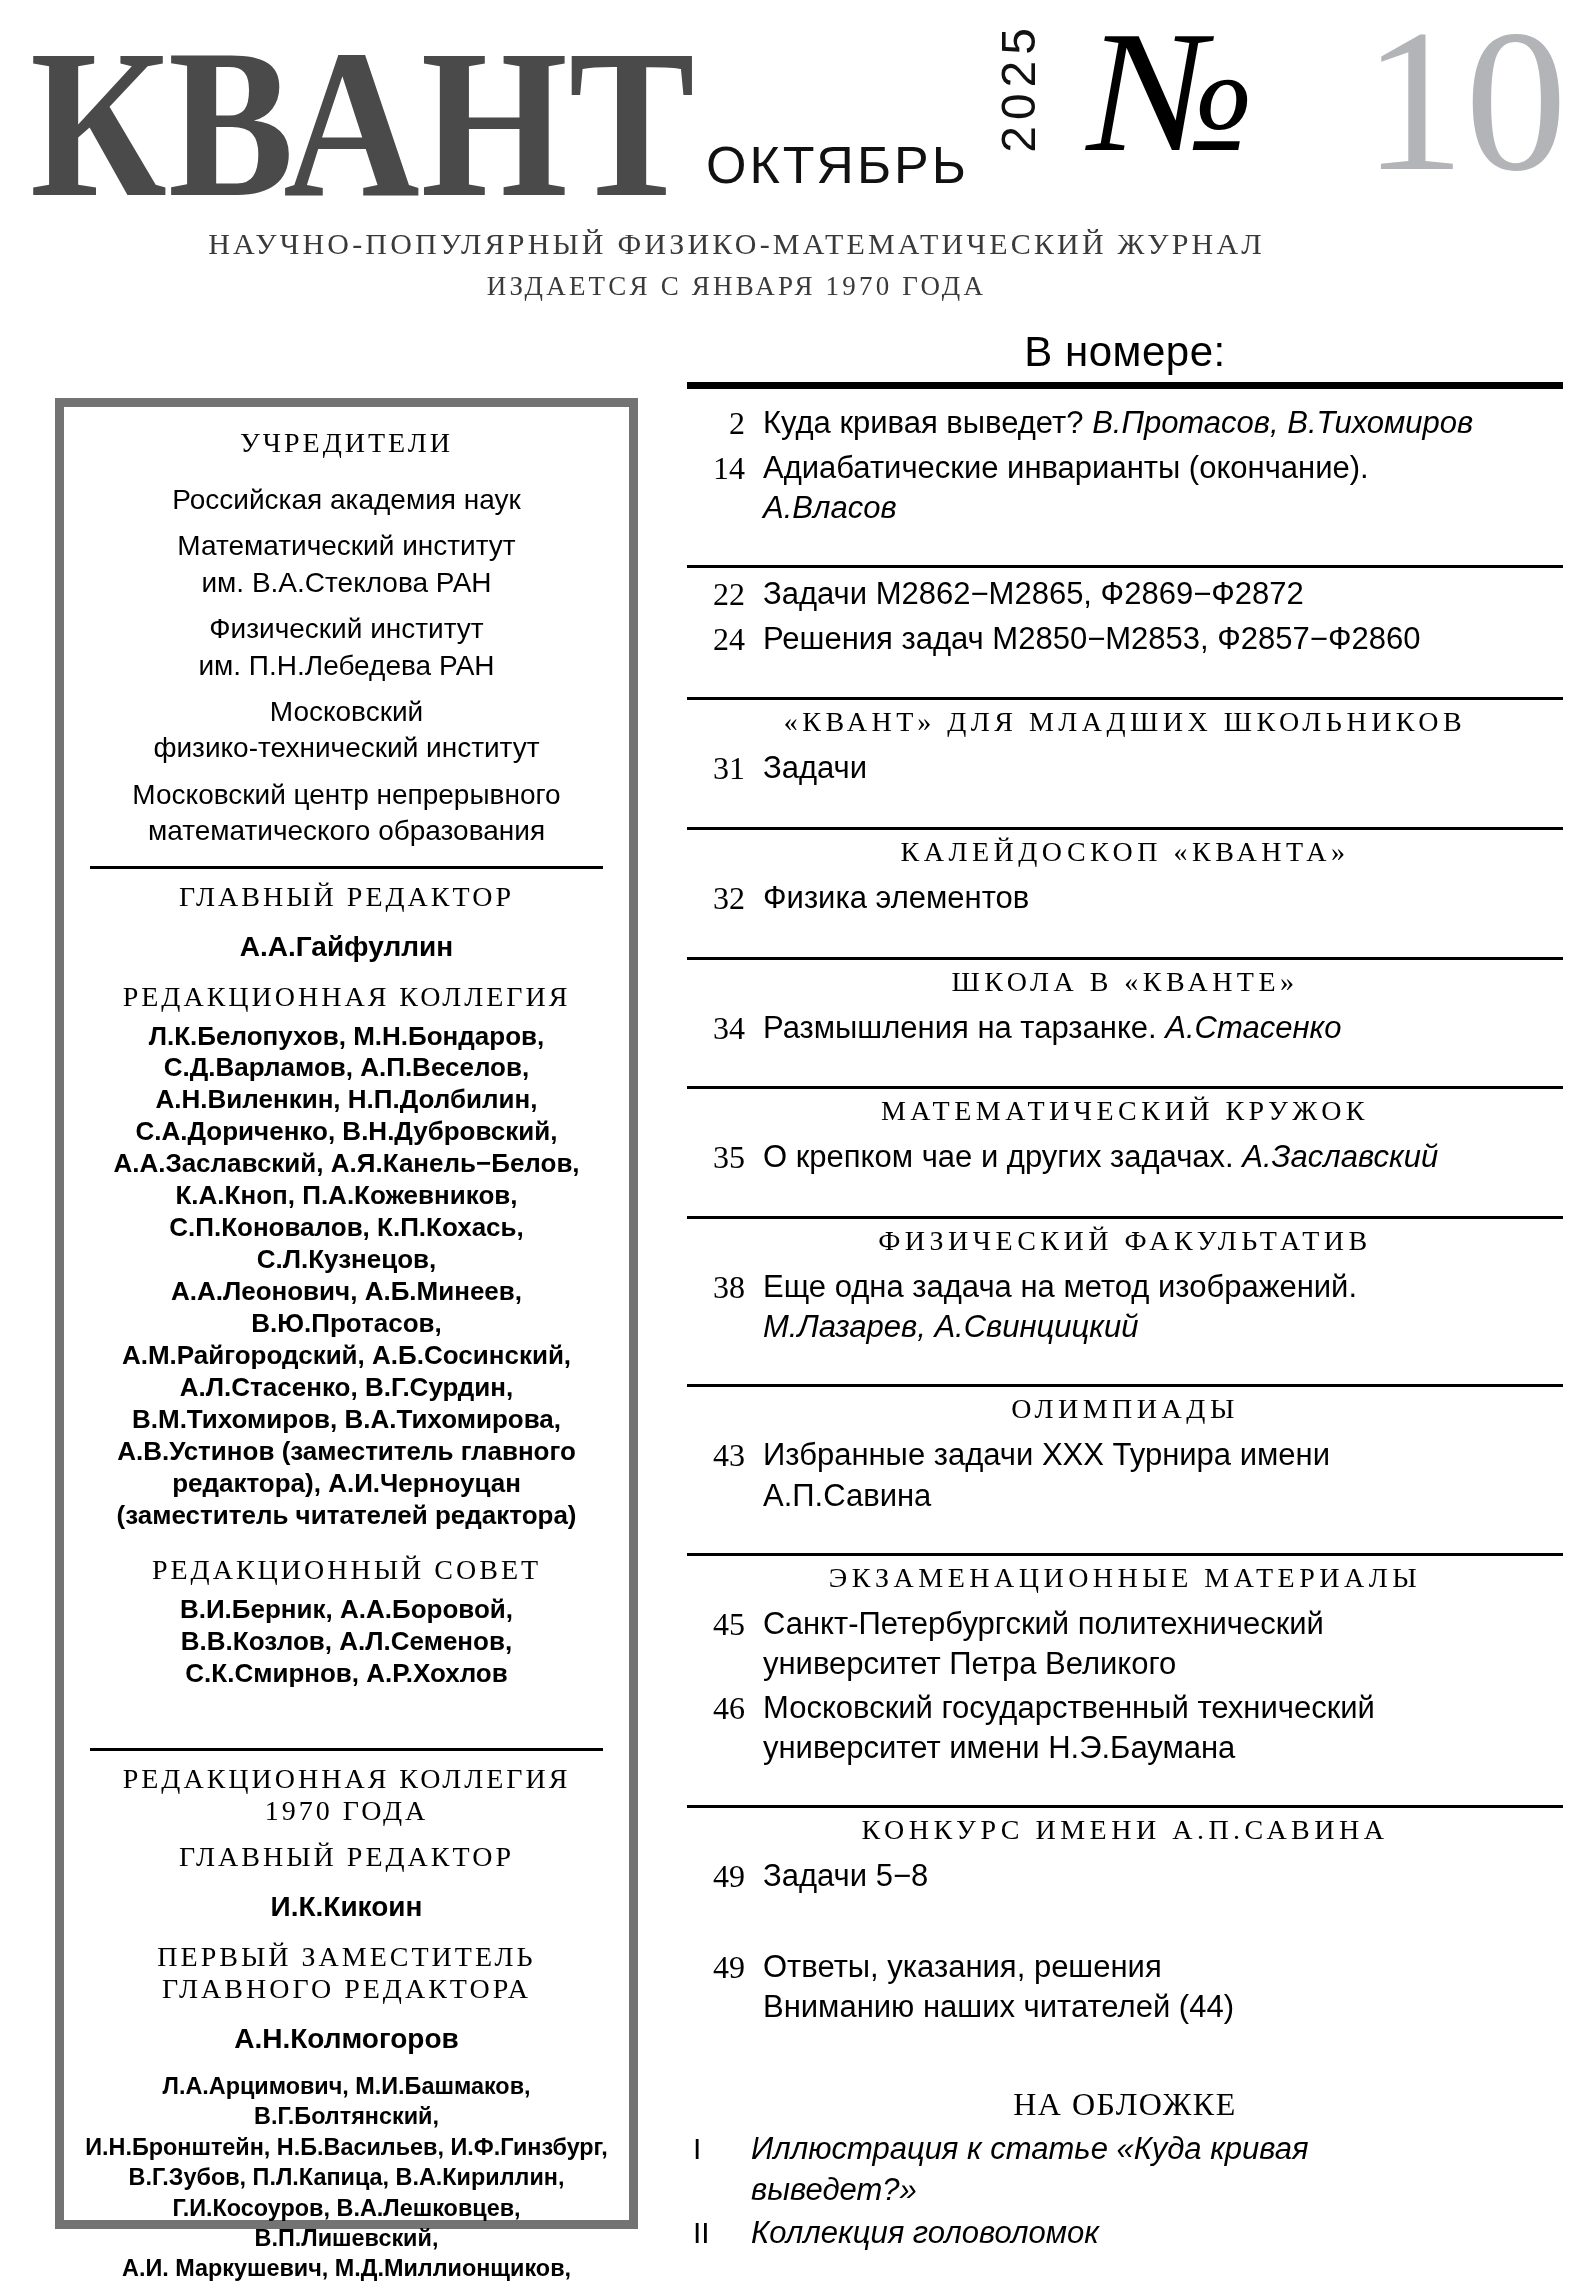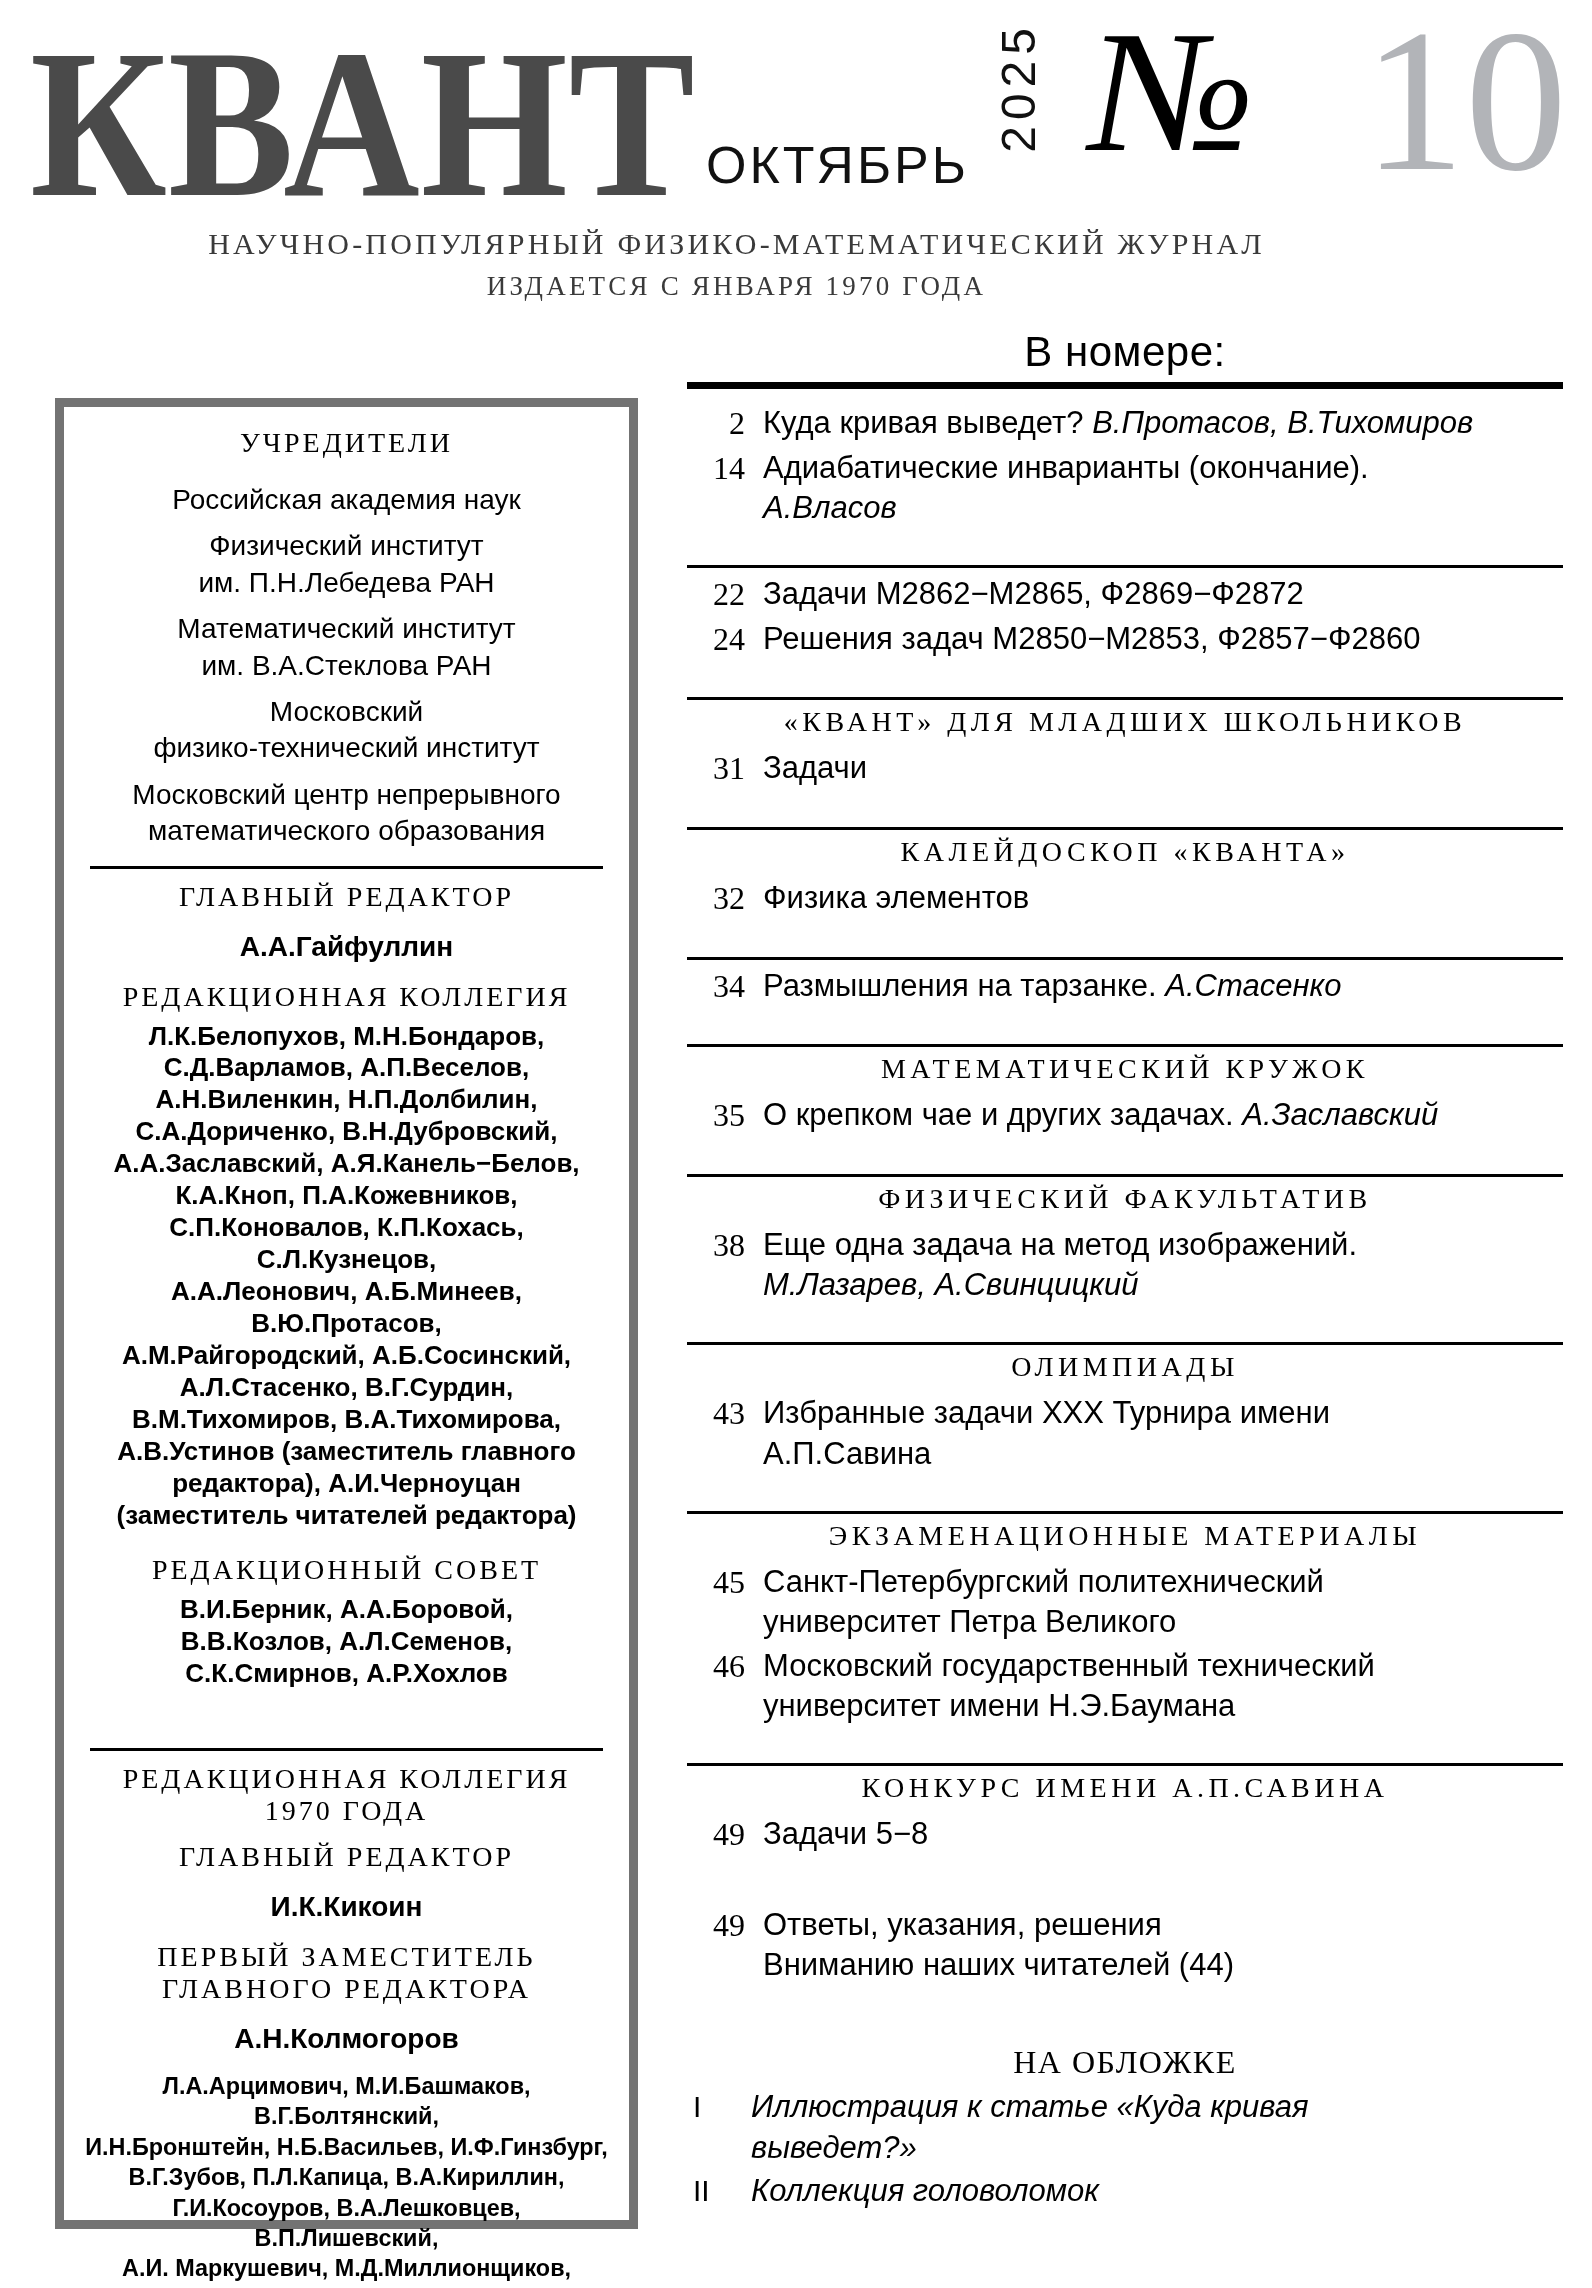--- a/index.html
+++ b/index.html
@@ -210,26 +210,26 @@
 </div>
 
 <div class="toc-title">В номере:</div>
 
 <div class="sidebar">
 
   <div class="sb-head">УЧРЕДИТЕЛИ</div>
 
   <div class="sb-line first">Российская академия наук</div>
   <div class="sb-line">
+    <span>Математический институт</span><br>
+    <span>им. В.А.Стеклова РАН</span>
+  </div>
+  <div class="sb-line">
     <span>Физический институт</span><br>
     <span>им. П.Н.Лебедева РАН</span>
-  </div>
-  <div class="sb-line">
-    <span>Математический институт</span><br>
-    <span>им. В.А.Стеклова РАН</span>
   </div>
   <div class="sb-line">
     <span>Московский</span><br>
     <span>физико-технический институт</span>
   </div>
   <div class="sb-line">
     <span>Московский центр непрерывного</span><br>
     <span>математического образования</span>
   </div>
 
@@ -332,20 +332,21 @@
   <hr class="sec-rule">
   <div class="sec-head">КАЛЕЙДОСКОП  «КВАНТА»</div>
   <div class="entry">
     <div class="pg">32</div>
     <div class="ttl">Физика элементов</div>
   </div>
 
   <div class="spacer-sm"></div>
 
   <hr class="sec-rule">
+  <div class="sec-head">ШКОЛА  В  «КВАНТЕ»</div>
   <div class="entry">
     <div class="pg">34</div>
     <div class="ttl"><span>Размышления на тарзанке. </span><i>А.Стасенко</i></div>
   </div>
 
   <div class="spacer-sm"></div>
 
   <hr class="sec-rule">
   <div class="sec-head">МАТЕМАТИЧЕСКИЙ  КРУЖОК</div>
   <div class="entry">

